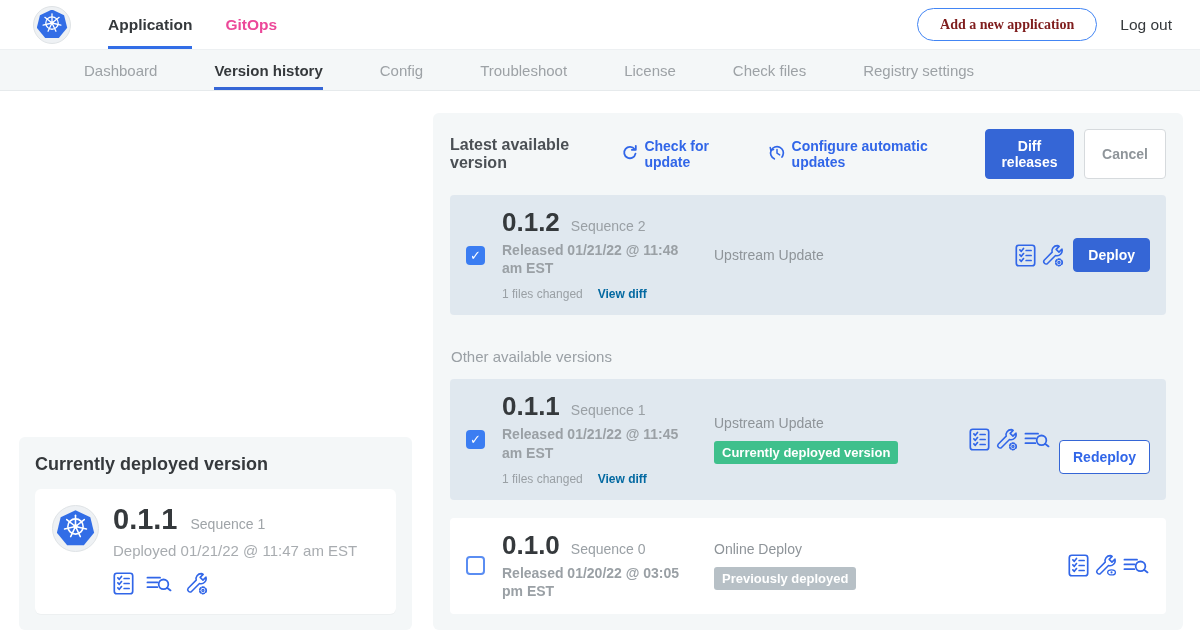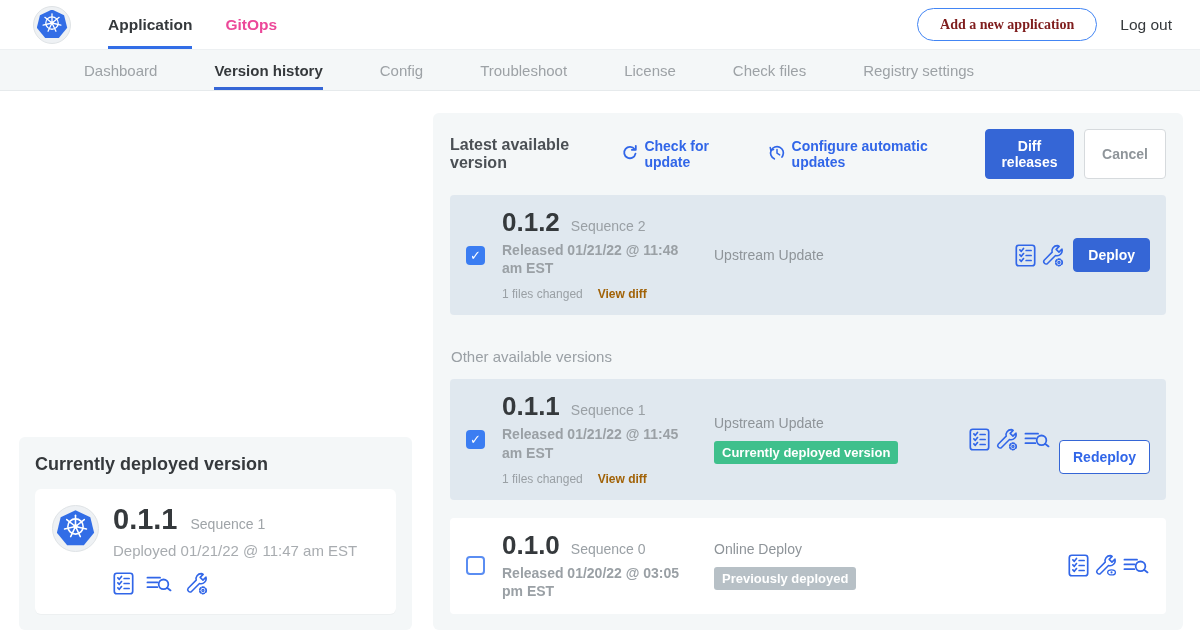--- a/index.html
+++ b/index.html
@@ -57,21 +57,21 @@
   .checkbox.checked { background:#3b7df2; position:relative; }
   .checkbox.checked::after { content:"\2713"; color:#fff; position:absolute; inset:0; display:flex; align-items:center; justify-content:center; font-size:13px; font-weight:700; }
   .checkbox.unchecked { background:#fff; border:2px solid #5a8df2; }
 
   .v-info { width:200px; flex:0 0 auto; }
   .v-line { display:flex; align-items:baseline; gap:11px; }
   .v-num { font-size:26px; font-weight:800; color:#35393c; line-height:1; }
   .v-seq { font-size:14px; color:#9aa0a5; font-weight:500; }
   .v-released { margin-top:6px; font-size:14px; font-weight:600; color:#9aa0a5; line-height:1.3; max-width:192px; }
   .v-files { margin-top:10px; font-size:12px; color:#9aa0a5; display:flex; gap:15px; align-items:baseline; }
-  .view-diff { color:#a16207; font-weight:700; cursor:pointer; }
+  .view-diff { color:#0369a1; font-weight:700; cursor:pointer; }
 
   .v-source { flex:1; padding-left:12px; }
   .v-source-label { font-size:14px; font-weight:400; color:#8e9499; }
   .v-badge { display:inline-block; margin-top:10px; font-size:13px; font-weight:700; color:#fff; padding:4px 8px; border-radius:3px; }
   .badge-green { background:#3fc08c; }
   .badge-gray { background:#b7c0c6; }
 
   .v-actions { display:flex; align-items:center; gap:4px; color:#3166e8; flex:0 0 auto; }
   .v-actions .btn { margin-left:4px; }
   .row-icon { cursor:pointer; display:inline-flex; }

